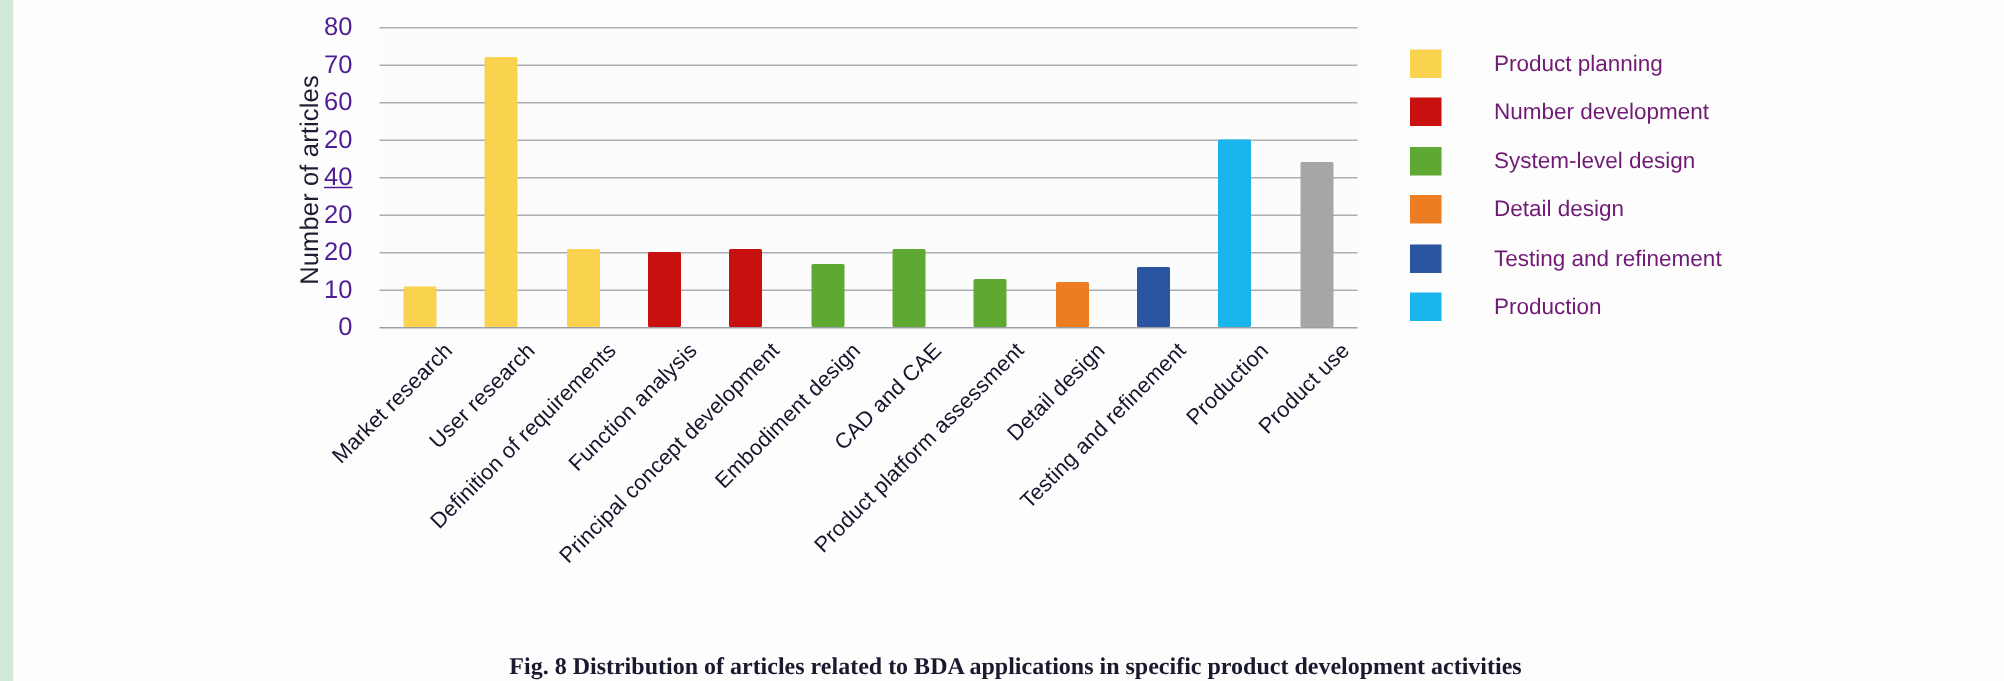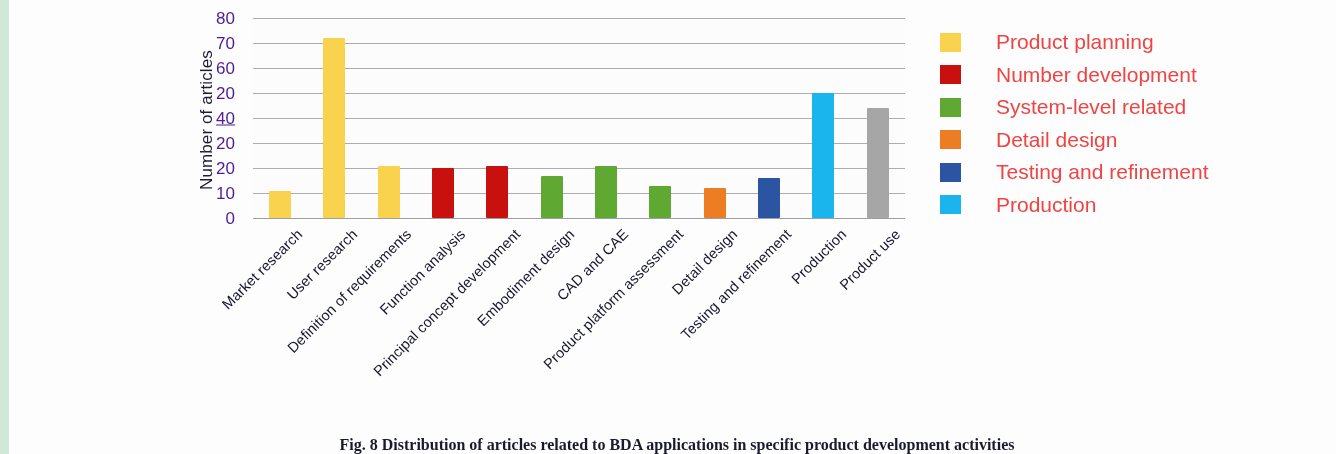--- a/index.html
+++ b/index.html
@@ -144,22 +144,22 @@
     align-items: center;
     height: 32.5px;
   }
   .legend-swatch {
     width: 21px;
     height: 19px;
     flex: none;
   }
   .legend-label {
     margin-left: 35px;
-    font-size: 21px;
-    color: #ef4444;
+    font-size: 15px;
+    color: #701a75;
     white-space: nowrap;
   }
 
   
   #caption {
     position: absolute;
     left: 0;
     top: 436px;
     width: 1336px;
     text-align: center;
@@ -266,21 +266,21 @@
       <div class="legend-row">
         <div class="legend-swatch" style="background: rgb(249, 210, 78);"></div>
         <div class="legend-label">Product planning</div>
       </div>
       <div class="legend-row">
         <div class="legend-swatch" style="background: rgb(200, 17, 14);"></div>
         <div class="legend-label">Number development</div>
       </div>
       <div class="legend-row">
         <div class="legend-swatch" style="background: rgb(95, 168, 50);"></div>
-        <div class="legend-label">System-level related</div>
+        <div class="legend-label">System-level design</div>
       </div>
       <div class="legend-row">
         <div class="legend-swatch" style="background: rgb(237, 125, 34);"></div>
         <div class="legend-label">Detail design</div>
       </div>
       <div class="legend-row">
         <div class="legend-swatch" style="background: rgb(43, 84, 162);"></div>
         <div class="legend-label">Testing and refinement</div>
       </div>
       <div class="legend-row">

